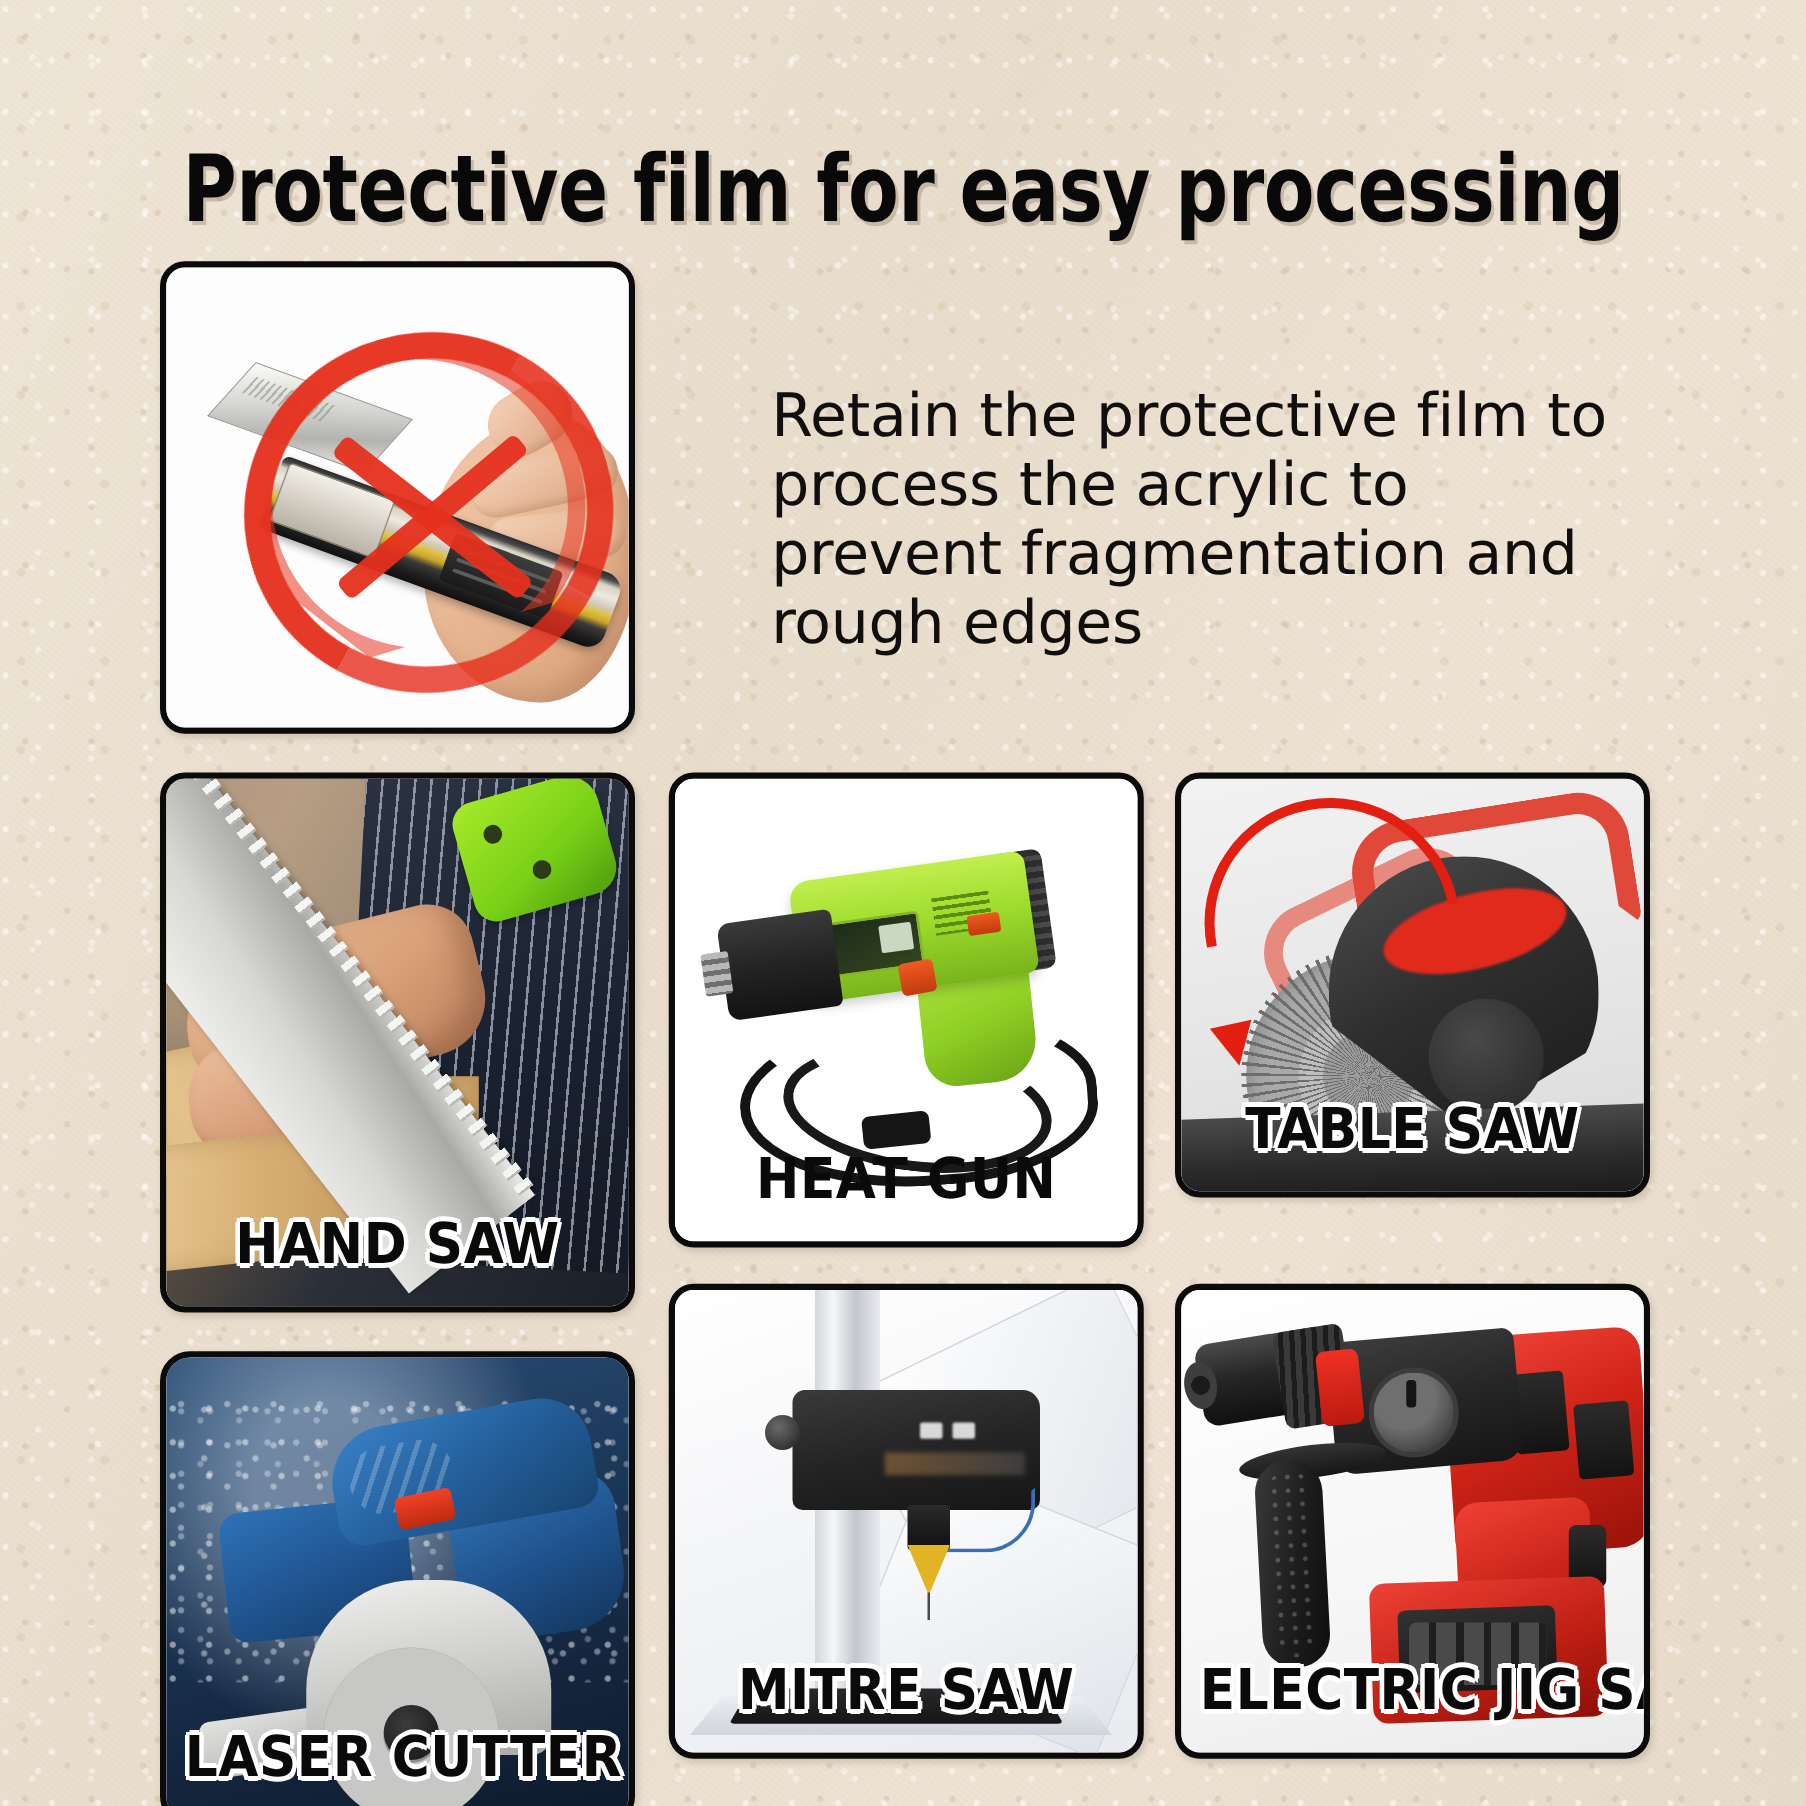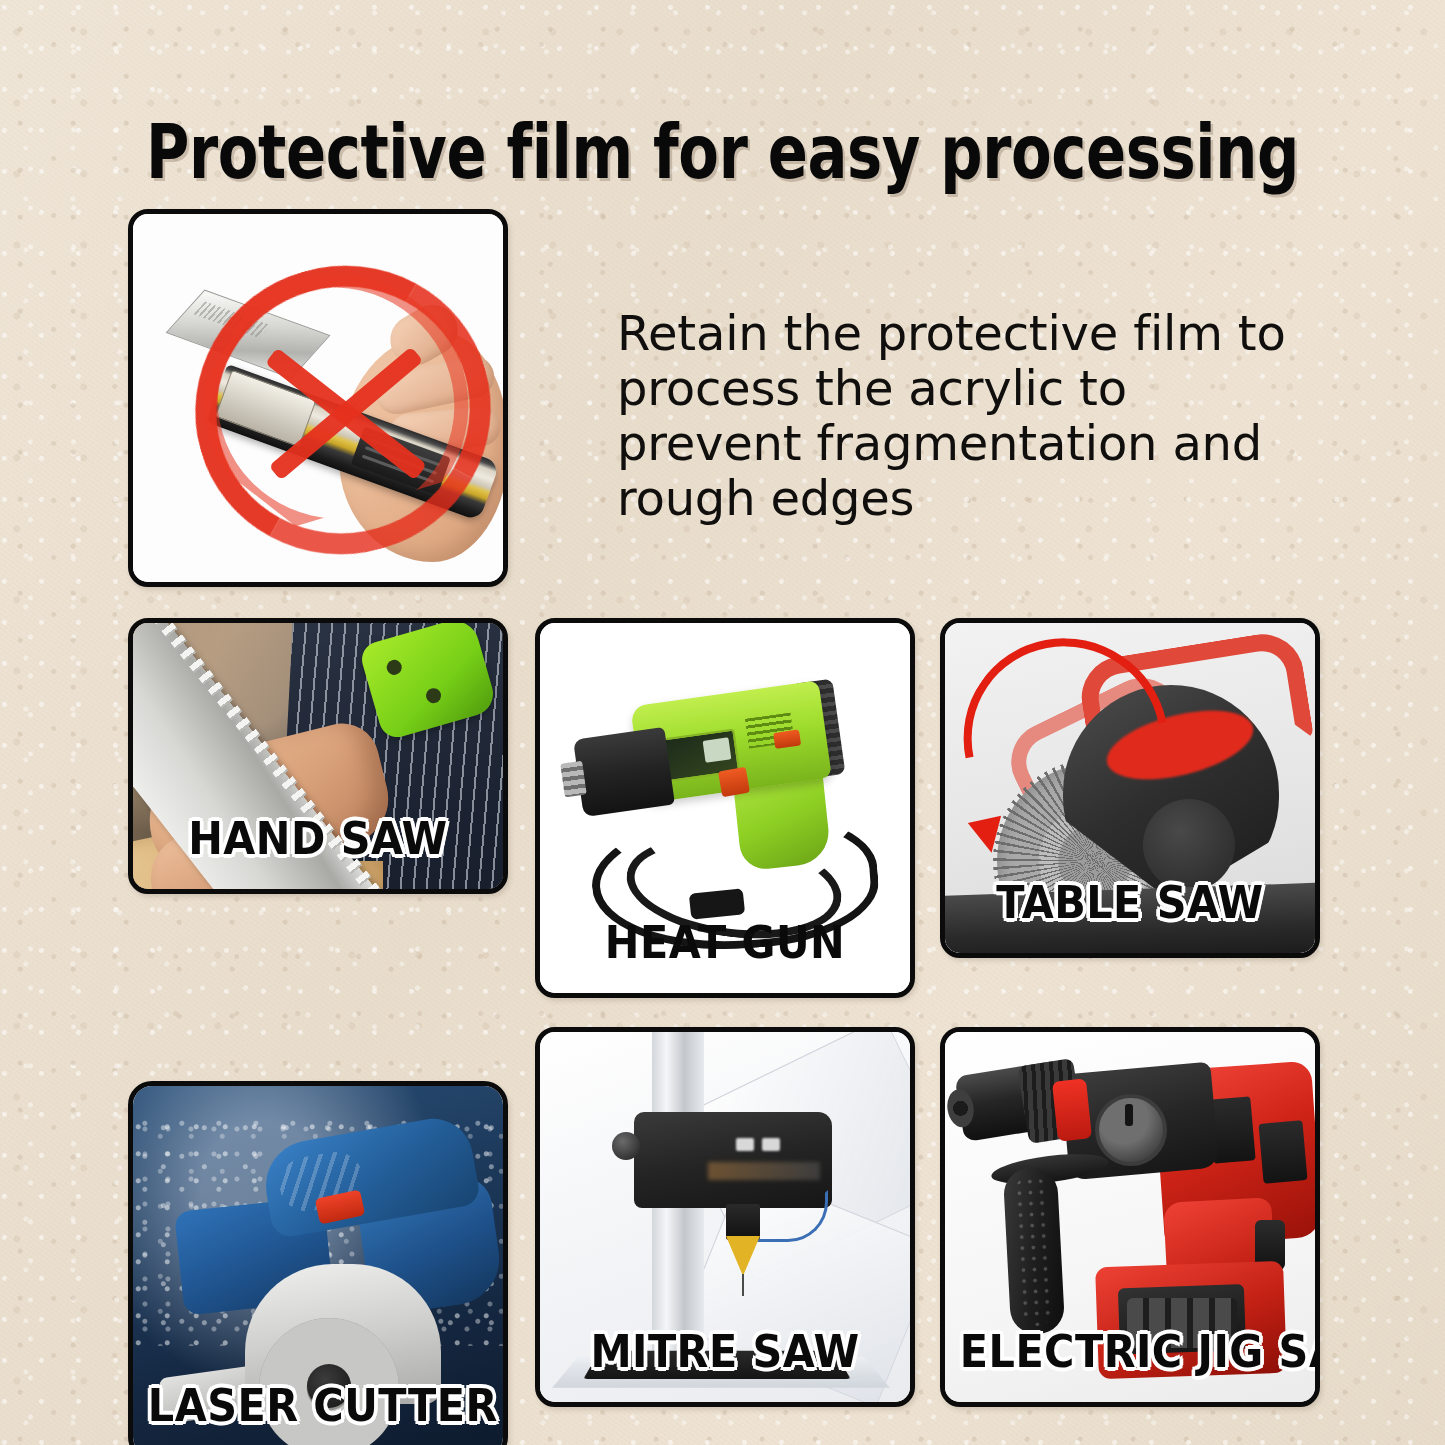--- a/index.html
+++ b/index.html
@@ -219,21 +219,21 @@
     position: absolute;
     z-index: 5;
     background: #e5301d;
     border-radius: 6px;
     opacity: .95;
   }
   .stroke-x1 { left: 118px; top: 190px; width: 190px; height: 20px; transform: rotate(38deg); }
   .stroke-x2 { left: 120px; top: 190px; width: 186px; height: 19px; transform: rotate(-40deg); }
 
   
-  #tile-handsaw { left: 128px; top: 618px; width: 380px; height: 276px; }
+  #tile-handsaw { left: 128px; top: 618px; width: 380px; height: 432px; }
   #tile-handsaw .photo {
     background:
       radial-gradient(ellipse at 22% 16%, rgba(230,200,170,.55) 0 22%, transparent 55%),
       linear-gradient(120deg, #6d5a47 0%, #7d6a52 18%, #52493f 38%, #2b3038 58%, #1b2028 100%);
   }
   .hs-apron {
     position: absolute;
     right: -10px; top: -10px;
     width: 230px; height: 400px;
     background:

